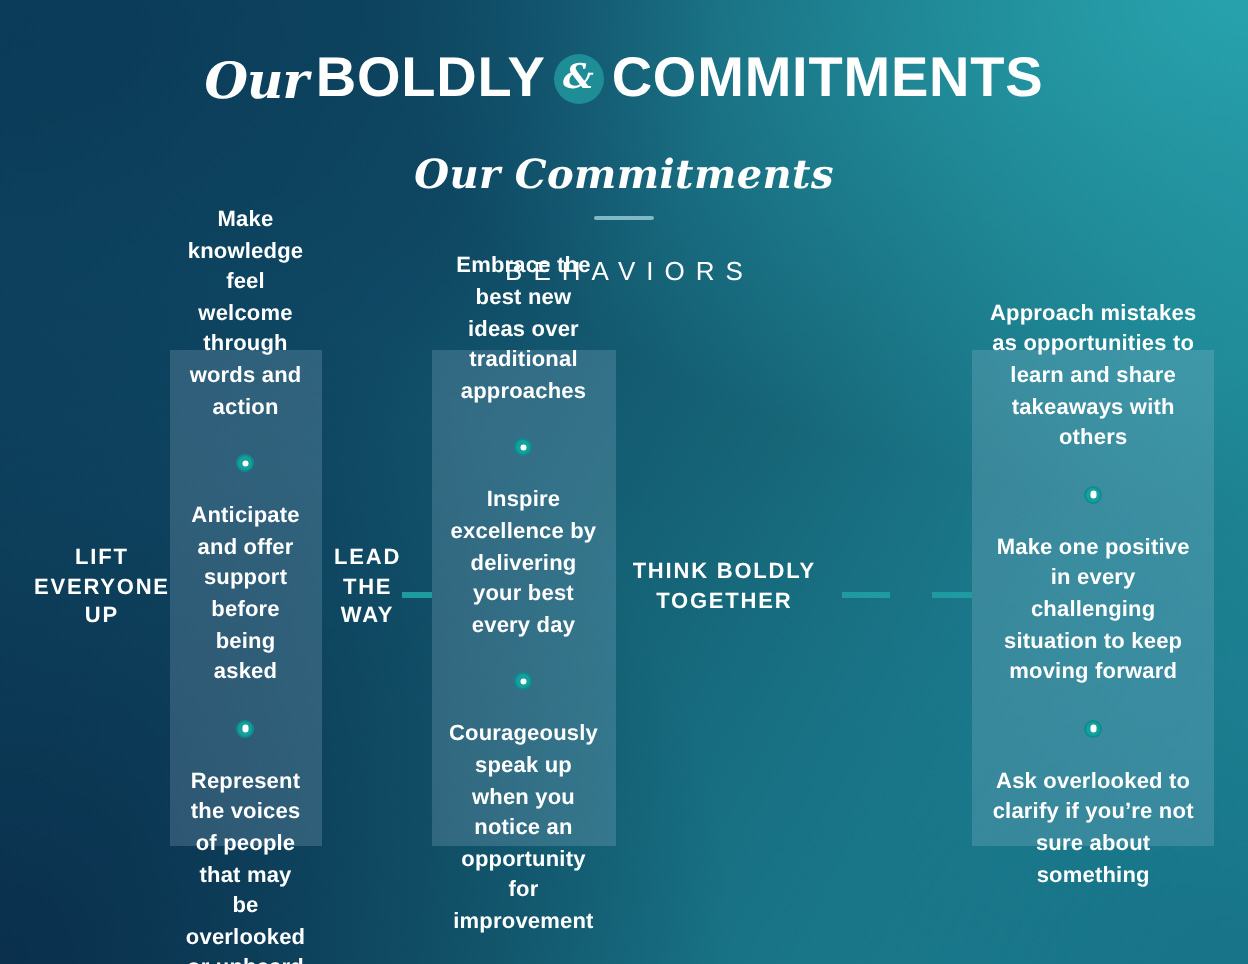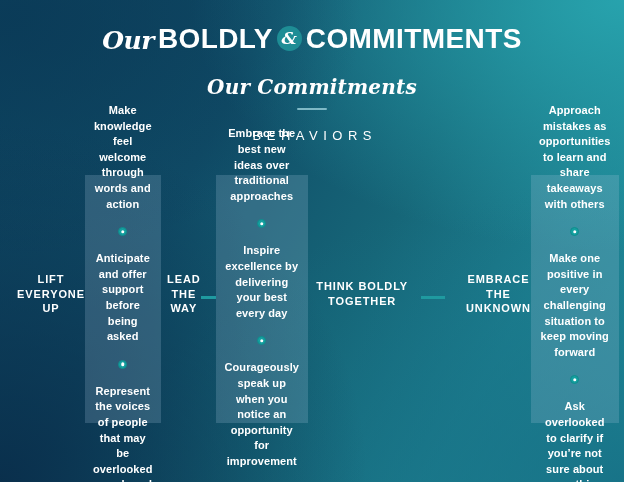--- a/index.html
+++ b/index.html
@@ -223,22 +223,20 @@
       </div>
     </div>
 
     <div class="column">
       <div class="col-head">THINK BOLDLY
 TOGETHER</div>
       <div class="col-rule"></div>
     </div>
 
     <div class="column">
-      <div class="col-head">EMBRACE THE
-UNKNOWN</div>
       <div class="col-rule"></div>
       <div class="panel">
         <div class="behavior-item">Approach mistakes as opportunities to learn and share takeaways with others</div>
         <div class="dot-sep"></div>
         <div class="behavior-item">Make one positive in every challenging situation to keep moving forward</div>
         <div class="dot-sep"></div>
         <div class="behavior-item">Ask overlooked to clarify if you’re not sure about something</div>
       </div>
     </div>
 

